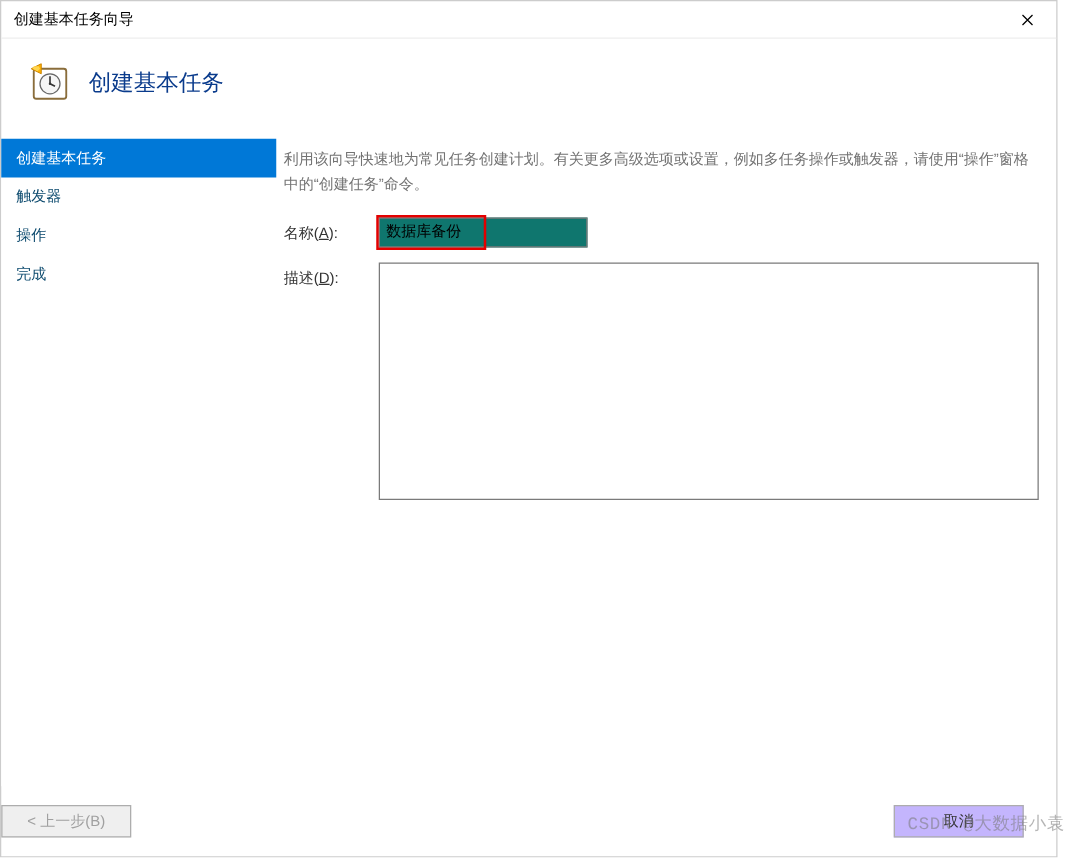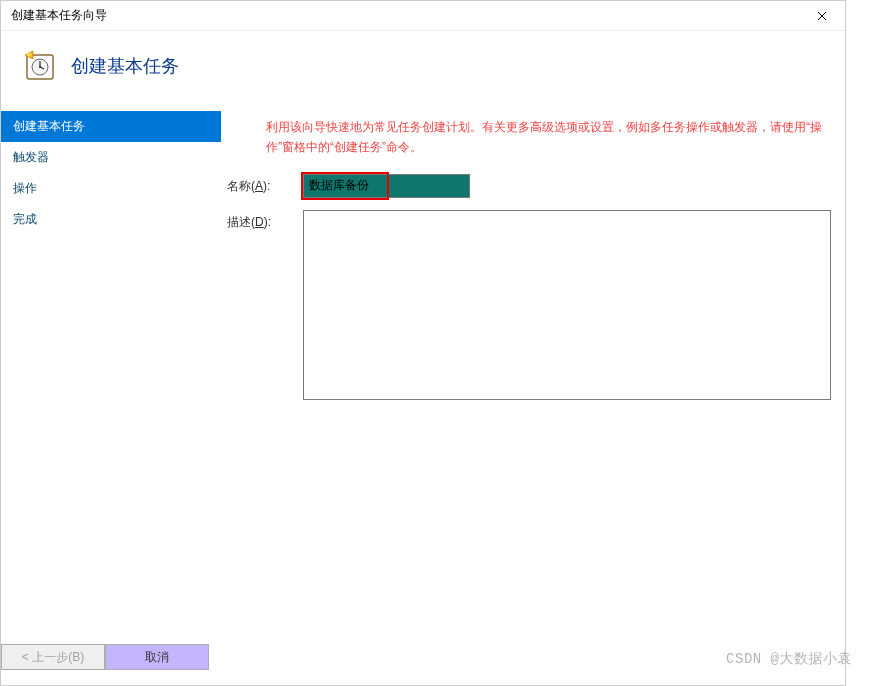--- a/index.html
+++ b/index.html
@@ -77,24 +77,23 @@
       color: #fff;
     }
     .main {
       flex: 1;
       padding: 6px 14px 10px 6px;
       display: flex;
       flex-direction: column;
     }
     .description-text {
       font-size: 12px;
-      color: #ef4444;
+      color: #737373;
       line-height: 1.7;
       margin-bottom: 16px;
-      margin-left: 39px;
     }
     .form-row {
       display: flex;
       align-items: flex-start;
       margin-bottom: 12px;
       justify-content: space-between;
     }
     .form-label {
       width: 76px;
       padding-top: 4px;
@@ -133,21 +132,21 @@
       font-size: 12px;
       font-family: inherit;
       resize: none;
       outline: none;
       background: #fff;
     }
     .footer {
       height: 56px;
       display: flex;
       align-items: center;
-      justify-content: flex-start;
+      justify-content: space-between;
       padding-right: 26px;
       border-top: none;
     }
     .btn {
       height: 26px;
       min-width: 104px;
       border: 1px solid #adadad;
       background: #c4b5fd;
       font-size: 12px;
       font-family: inherit;

